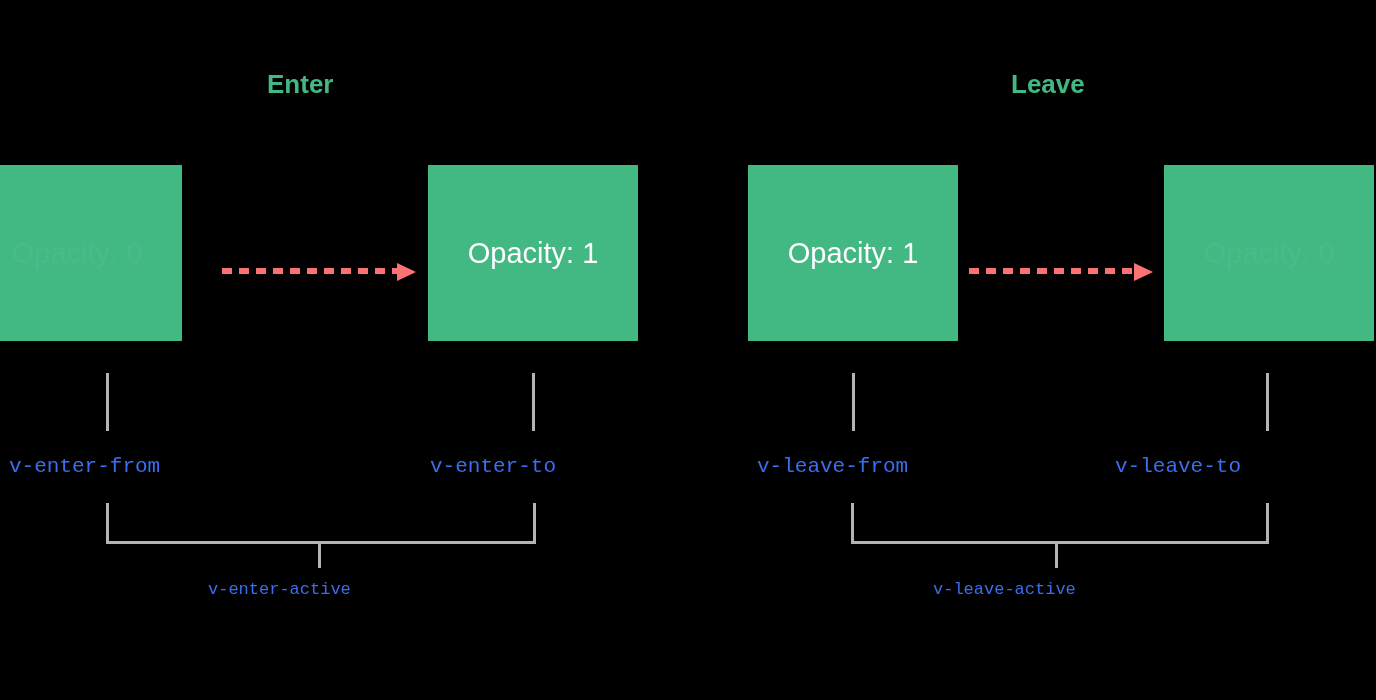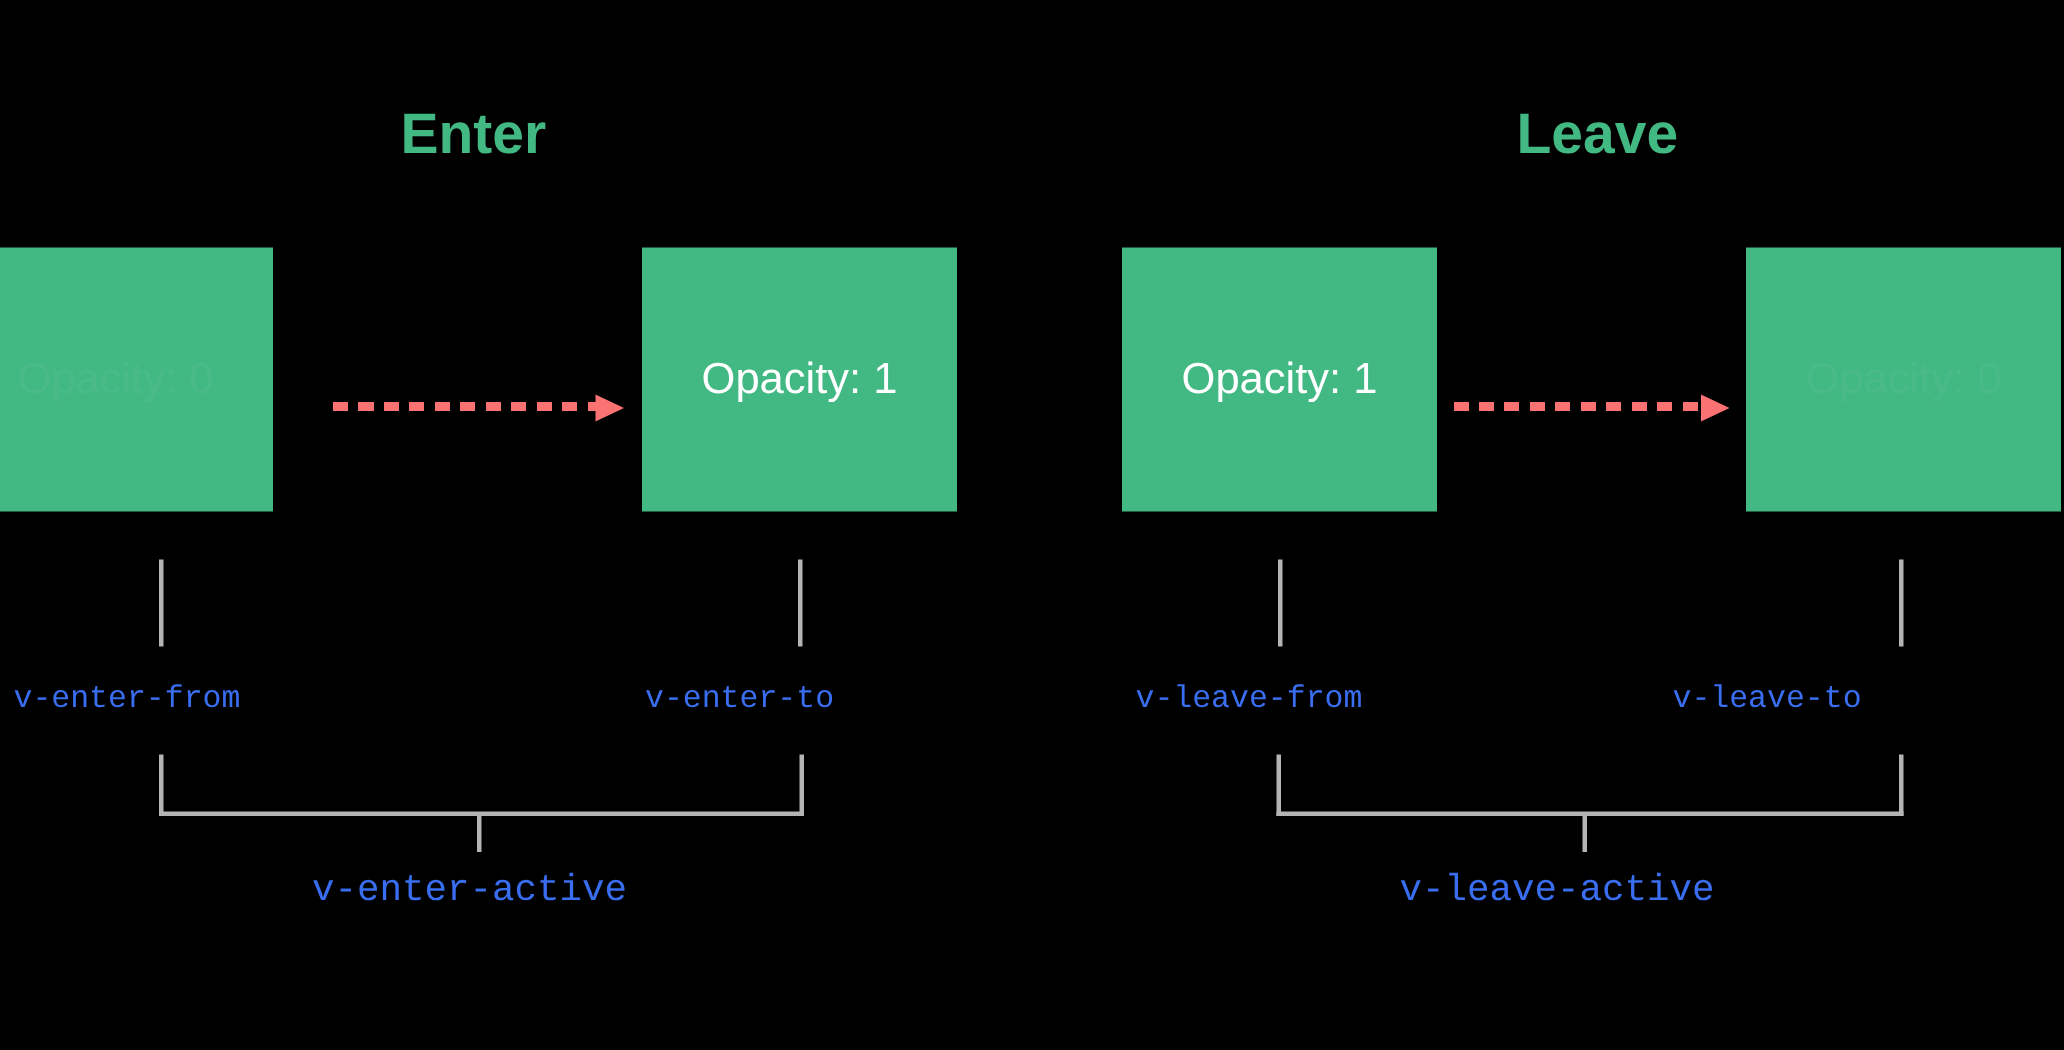--- a/index.html
+++ b/index.html
@@ -15,21 +15,21 @@
     overflow: hidden;
     font-family: "Liberation Sans", sans-serif;
   }
 
   
   .section-title {
     position: absolute;
     color: #42b883;
     font-family: "Liberation Sans", sans-serif;
     font-weight: bold;
-    font-size: 38px;
+    font-size: 26px;
     line-height: 1;
     white-space: nowrap;
     letter-spacing: 0px;
   }
   #title-enter { left: 267px; top: 71px; }
   #title-leave { left: 1011px; top: 71px; text-align: right; }
 
   
   .state-box {
     position: absolute;
@@ -134,21 +134,21 @@
     top: 544px;
     height: 24px;
   }
   #bracket-stem-enter { left: 318px; }
   #bracket-stem-leave { left: 1055px; }
 
   .active-label {
     position: absolute;
     color: #3a6ef0;
     font-family: "Liberation Mono", monospace;
-    font-size: 25px;
+    font-size: 17px;
     line-height: 1;
     white-space: nowrap;
     top: 581px;
   }
   #label-enter-active { left: 208px; }
   #label-leave-active { left: 933px; }
 </style>
 </head>
 <body>
 

